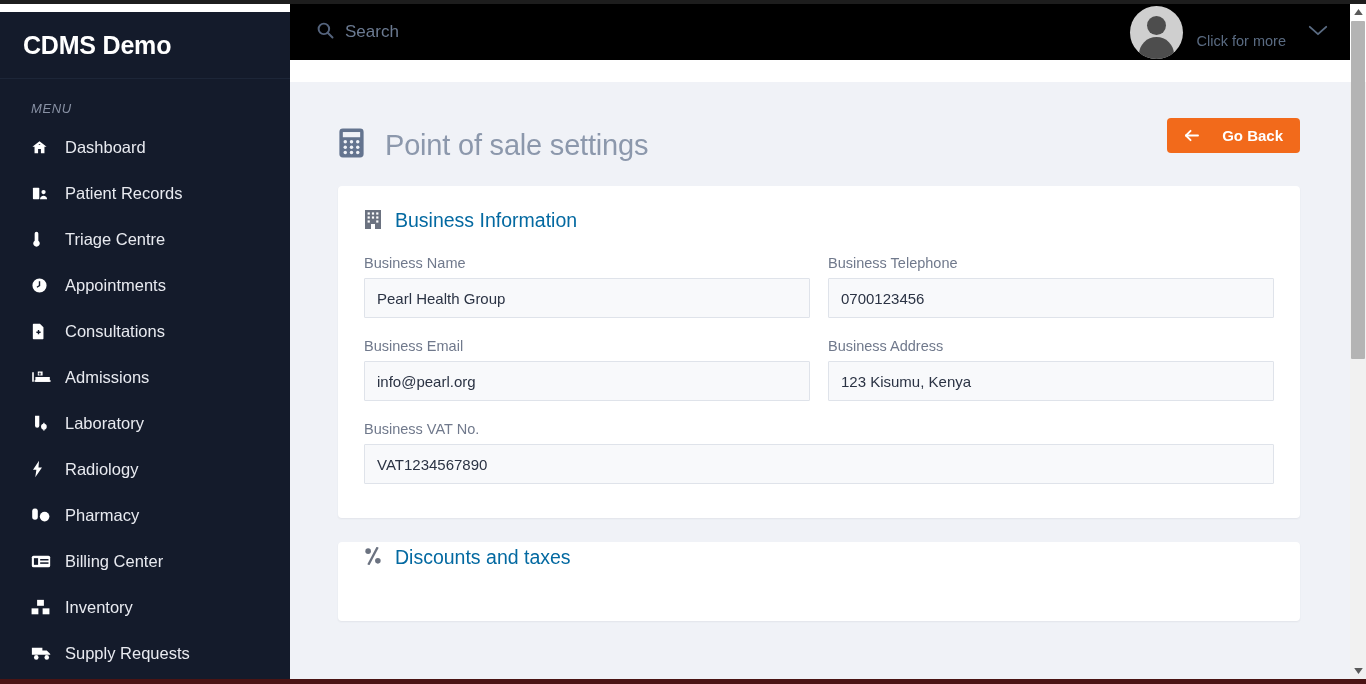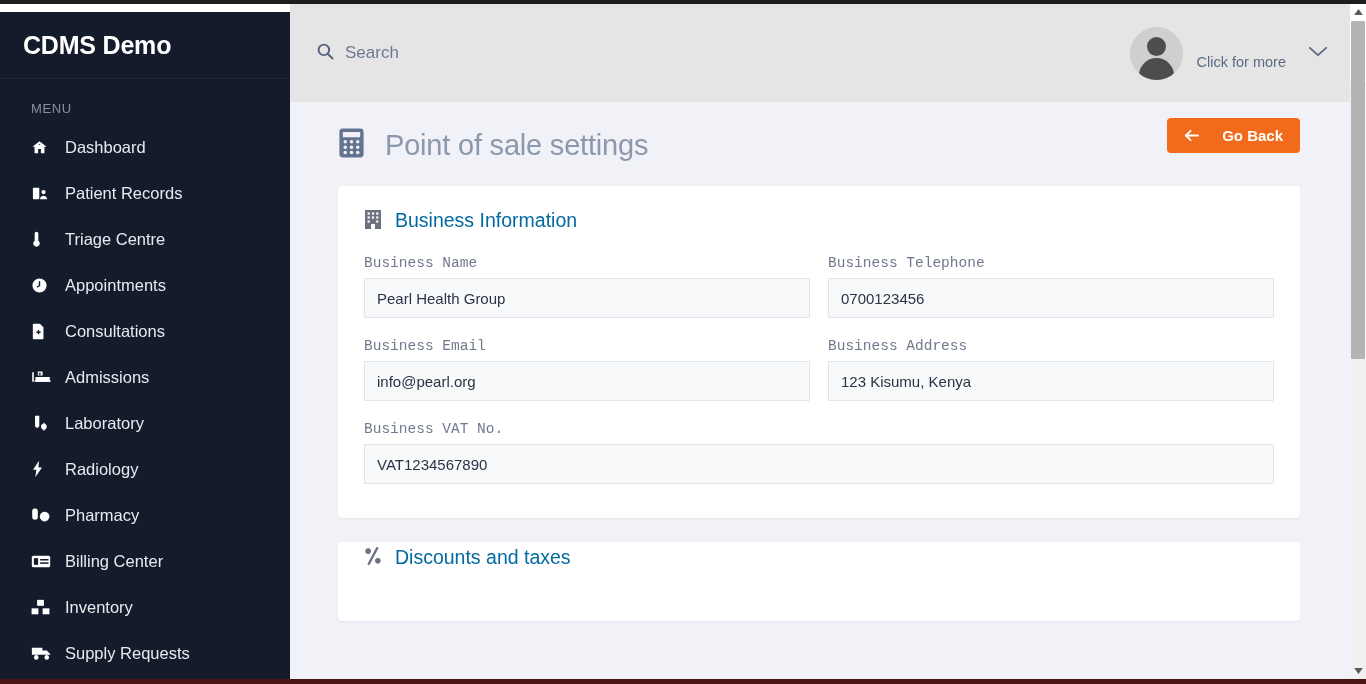--- a/index.html
+++ b/index.html
@@ -49,20 +49,21 @@
     color: #ffffff;
     font-size: 25px;
     font-weight: bold;
     letter-spacing: -0.2px;
   }
   .menu-label {
     color: #8891a4;
     font-size: 13px;
     letter-spacing: 0.6px;
     padding: 22px 0 8px 31px;
+    font-style: italic;
   }
   .nav-item {
     display: flex;
     align-items: center;
     height: 46px;
     padding-left: 31px;
     color: #e8eaf0;
     font-size: 16.5px;
     cursor: pointer;
     text-decoration: none;
@@ -75,22 +76,22 @@
     justify-content: flex-start;
     color: #ffffff;
     margin-right: 8px;
   }
   .nav-icon svg { display: block; }
   .nav-text { line-height: 1; }
 
   
   .header {
     position: absolute; top: 4px; left: 290px;
-    width: 1060px; height: 98px;
-    background: #e5e5e5;
+    width: 1060px; height: 56px;
+    background: #000000;
     display: flex;
     align-items: center;
     z-index: 10;
   }
   .search-box {
     display: flex;
     align-items: center;
     margin-left: 26px;
     gap: 11px;
     cursor: text;
@@ -209,21 +210,20 @@
     display: flex;
     gap: 18px;
     margin-bottom: 20px;
   }
   .form-group { flex: 1 1 0; min-width: 0; }
   .form-label {
     display: block;
     color: #70798c;
     font-size: 14.5px;
     margin-bottom: 7px;
-    font-family: Liberation Mono, monospace;
   }
   .form-input {
     width: 100%;
     height: 40px;
     background: #f8f9fb;
     border: 1px solid #dfe3ea;
     border-radius: 1px;
     padding: 0 12px;
     font-family: "Liberation Sans", sans-serif;
     font-size: 15px;

